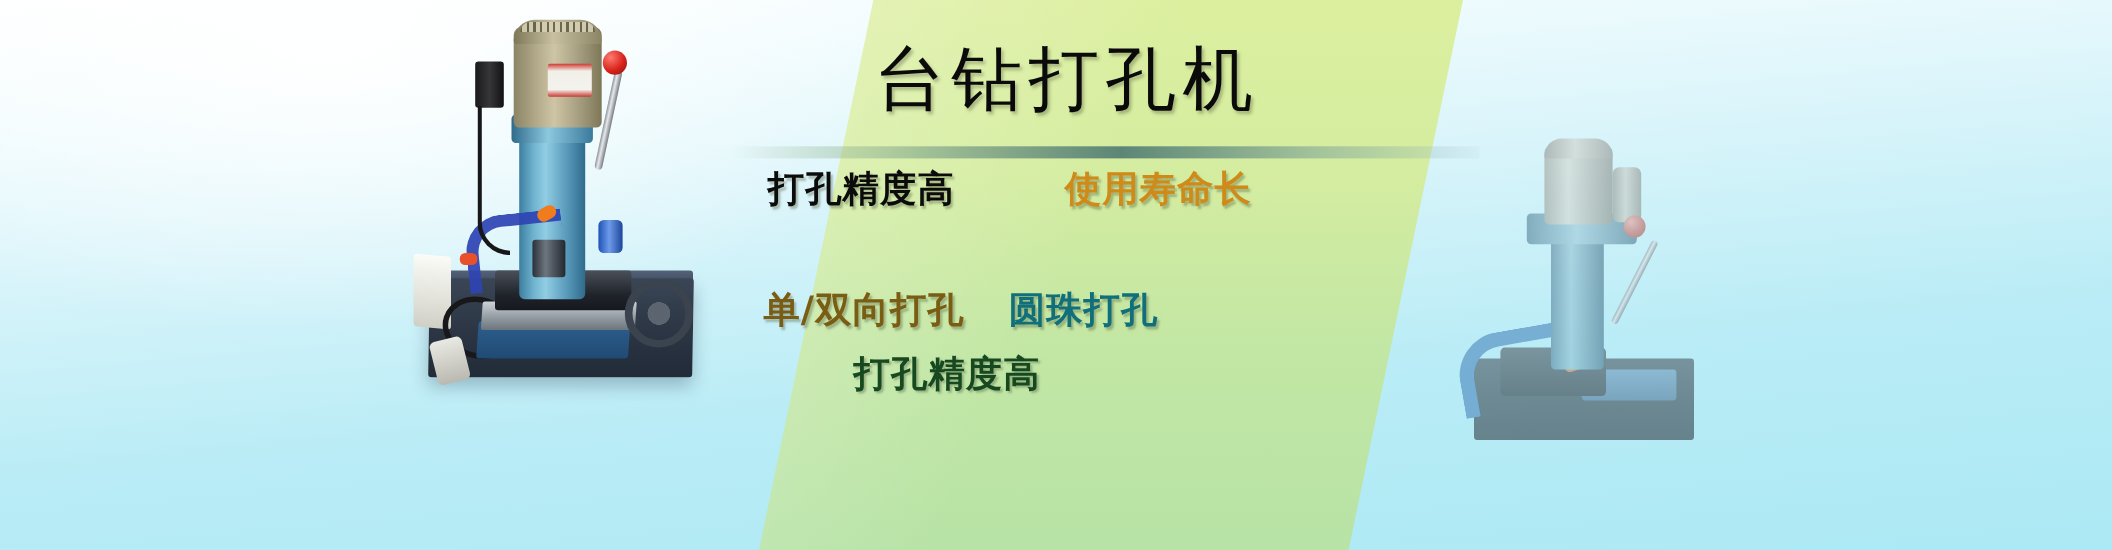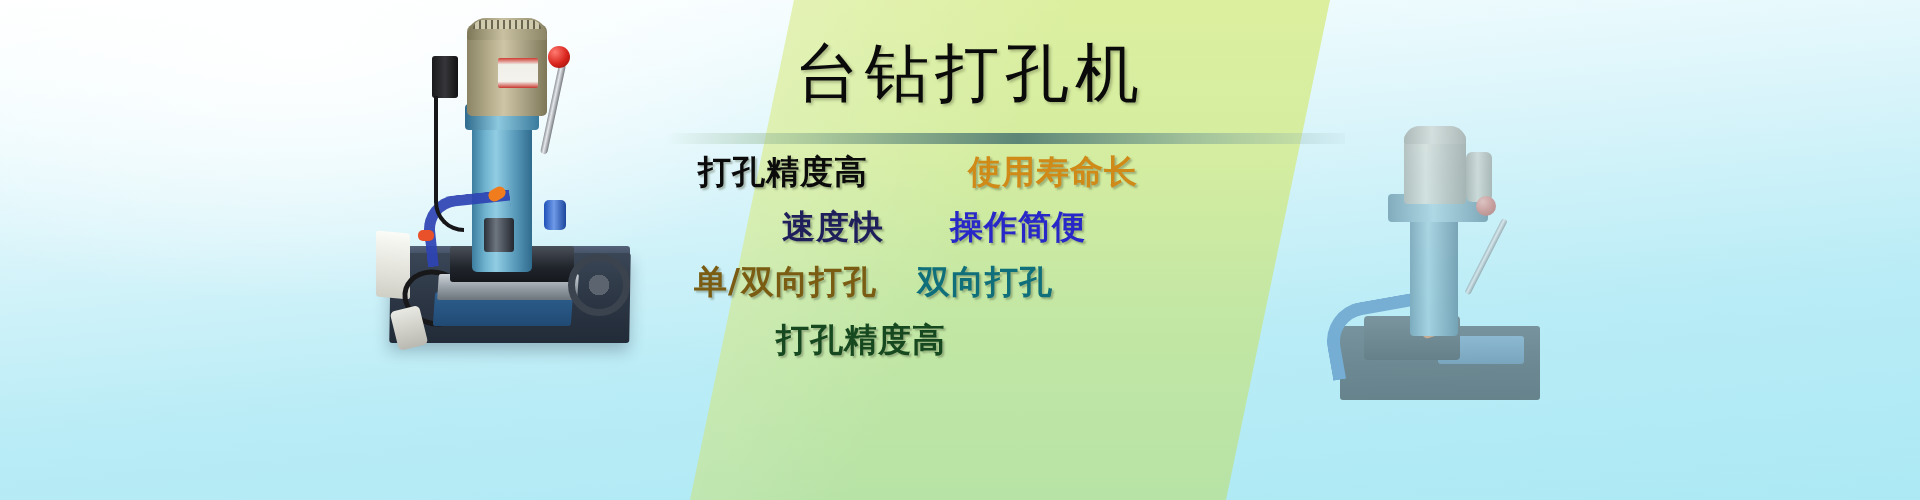--- a/index.html
+++ b/index.html
@@ -194,28 +194,24 @@
 
   <div class="divider"></div>
 
   <div class="features">
 
     <div class="frow r1">
       <span class="feat" style="margin-left: 38px; color: rgb(11, 11, 11);">打孔精度高</span>
       <span class="feat" style="margin-left: 54px; color: rgb(208, 138, 24);">使用寿命长</span>
     </div>
 
-    <div class="frow r2">
-      <span class="feat" style="margin-left: 122px; color: rgb(31, 31, 92);">速度快</span>
-      <span class="feat" style="margin-left: 66px; color: rgb(40, 40, 200);">操作简便</span>
-    </div>
 
     <div class="frow r3">
       <span class="feat" style="margin-left: 34px; color: rgb(122, 92, 18);">单/双向打孔</span>
-      <span class="feat" style="margin-left: 40px; color: rgb(15, 111, 122);">双向打孔</span>
+      <span class="feat" style="margin-left: 40px; color: rgb(15, 111, 122);">圆珠打孔</span>
     </div>
 
     <div class="frow r4">
       <span class="feat" style="margin-left: 116px; color: rgb(22, 73, 31);">打孔精度高</span>
     </div>
 
   </div>
 
 </div>
 

